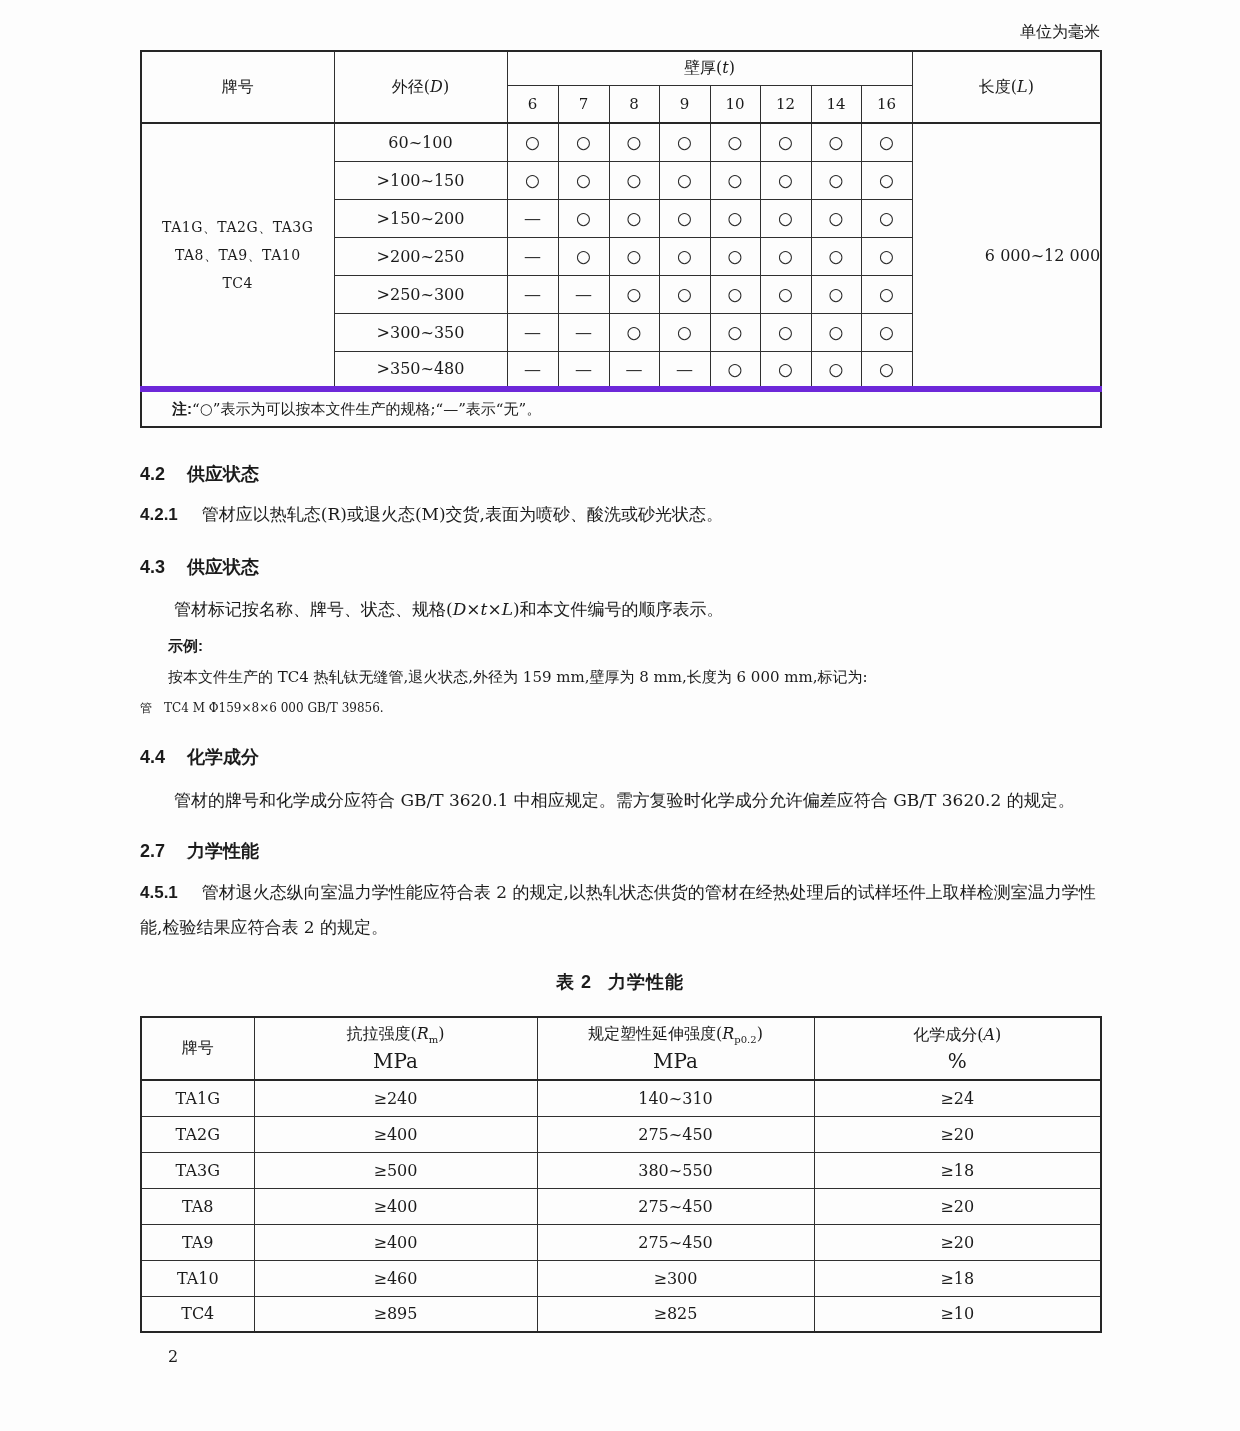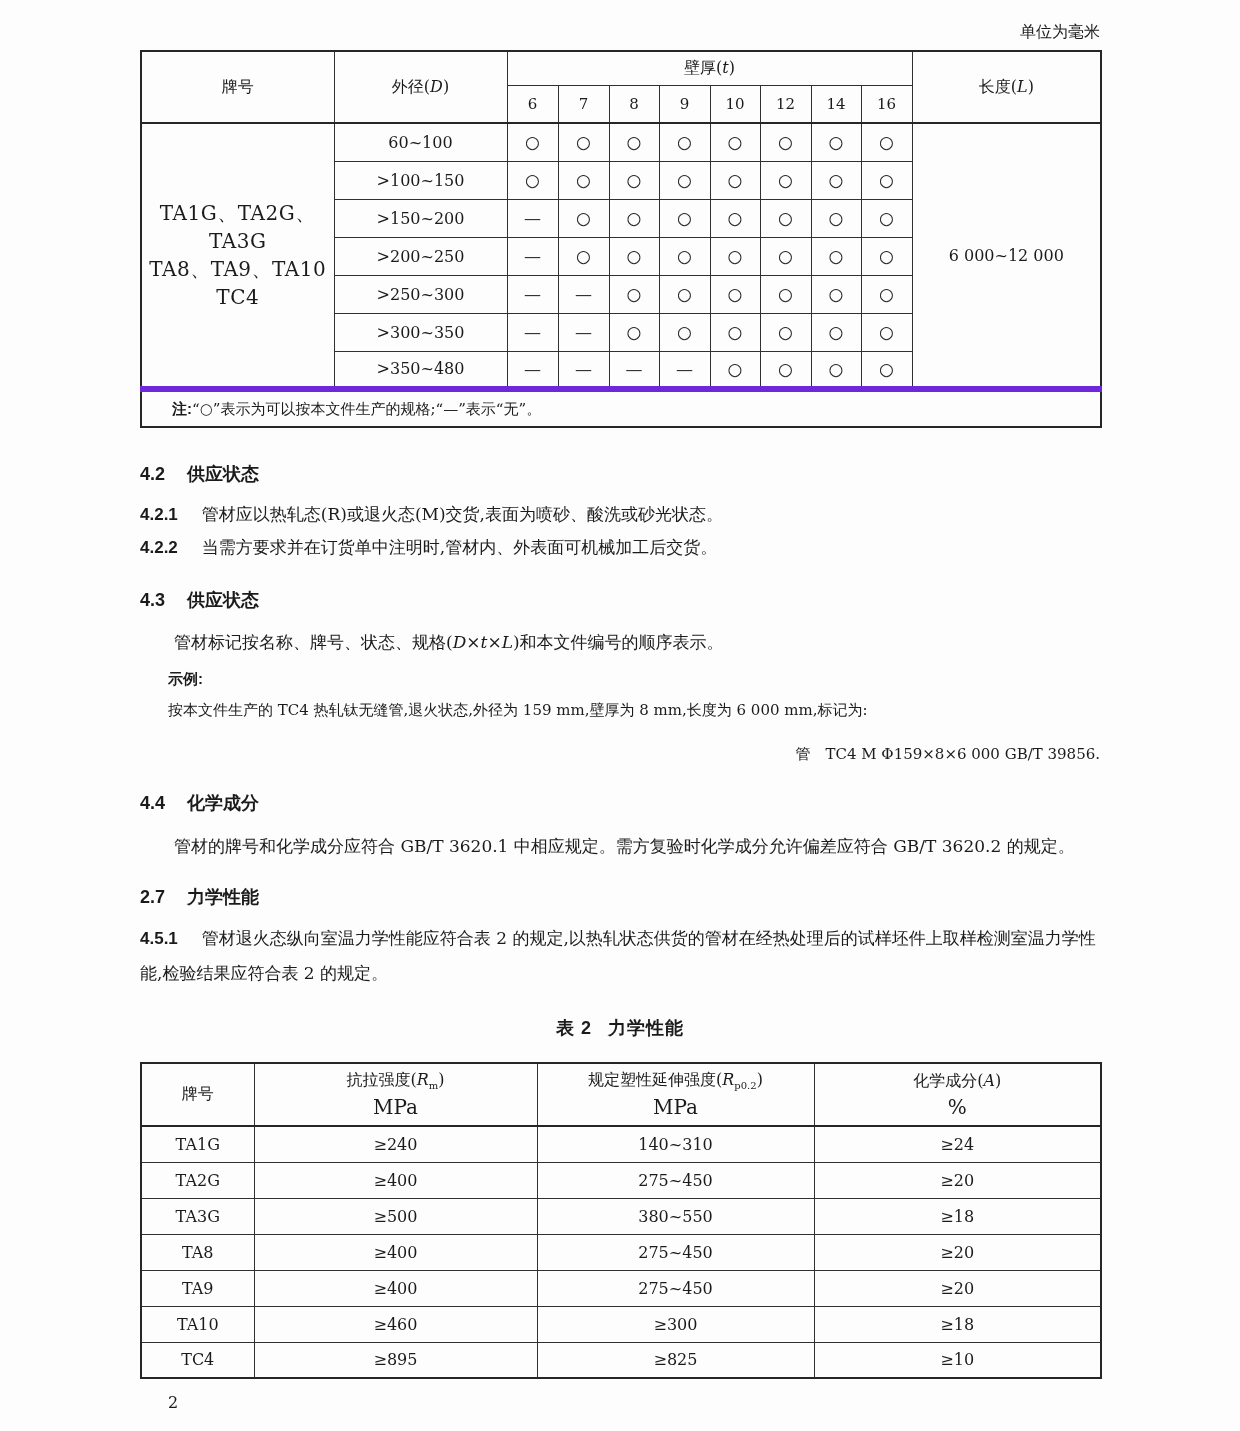--- a/index.html
+++ b/index.html
@@ -30,22 +30,22 @@
   thead th { font-size: 16px; }
   .t1 thead { border-bottom: 2px solid #262626; }
   .t2 thead { border-bottom: 2px solid #262626; }
 
   .t1 .hrow1 { height: 34px; }
   .t1 .hrow2 { height: 38px; }
   .t1 .hrow2 th { font-size: 15px; }
   .t1 tbody tr { height: 38px; }
   .t1 .od-cell { font-size: 16px; }
   .t1 .mark-cell { font-size: 17px; color: #2a2a2a; }
-  .grade-cell div { line-height: 28px; font-size: 20px; letter-spacing: 0.5px; }
-  .length-cell { font-size: 16px; }
+  .grade-cell div { line-height: 28px; font-size: 14px; letter-spacing: 0.5px; }
+  .length-cell { font-size: 16px; text-align: right; }
 
   .note-row { height: 35px; border-top: 6px solid #6d28d9; }
   .note-row td { text-align: left; padding-left: 30px; font-size: 15px; }
   .note-label { font-family: "Liberation Sans", "DejaVu Sans", sans-serif; font-weight: bold; }
 
   i.sym { font-style: italic; font-family: "DejaVu Serif", "Liberation Serif", serif; }
   sub { font-size: 10px; }
 
   .sec-head {
     font-family: "Liberation Sans", "DejaVu Sans", sans-serif;
@@ -66,21 +66,21 @@
   }
   p.indent { text-indent: 2em; margin-top: 14px; }
   p.wide { line-height: 34px; }
 
   .example-label {
     font-family: "Liberation Sans", "DejaVu Sans", sans-serif;
     font-weight: bold; font-size: 15px;
     margin: 6px 0 0 28px; line-height: 28px;
   }
   .example-text { font-size: 15px; margin: 2px 0 0 28px; line-height: 30px; }
-  .example-code { font-size: 15px; text-align: right; margin-top: 14px; line-height: 30px; }
+  .example-code { font-size: 12px; text-align: left; margin-top: 1px; line-height: 30px; }
 
   .t2-title { margin-top: 26px; }
   .t2 { margin-top: 22px; }
   .t2 thead tr { height: 63px; }
   .t2 tbody tr { height: 36px; }
   .t2 td { font-size: 16px; }
   .t2 th .unit-line { margin-top: 3px; font-size: 20px; }
 
   .page-num { font-size: 16px; margin: 14px 0 0 28px; }
 </style>
@@ -209,21 +209,20 @@
         <td class="mark-cell">○</td>
       </tr>
       <tr class="note-row">
         <td colspan="11"><span class="note-label">注:</span><span>“○”表示为可以按本文件生产的规格;“—”表示“无”。</span></td>
       </tr>
     </tbody>
   </table>
 
   <h2 class="sec-head h42"><span class="num">4.2</span><span>供应状态</span></h2>
   <p class="clause first"><span class="clause-num">4.2.1</span><span>管材应以热轧态(R)或退火态(M)交货,表面为喷砂、酸洗或砂光状态。</span></p>
-  <p class="clause"><span class="clause-num">4.2.2</span><span>当需方要求并在订货单中注明时,管材内、外表面可机械加工后交货。</span></p>
 
   <h2 class="sec-head h43"><span class="num">4.3</span><span>供应状态</span></h2>
   <p class="clause indent"><span>管材标记按名称、牌号、状态、规格(</span><i class="sym">D</i><span>×</span><i class="sym">t</i><span>×</span><i class="sym">L</i><span>)和本文件编号的顺序表示。</span></p>
   <p class="example-label">示例:</p>
   <p class="example-text">按本文件生产的 TC4 热轧钛无缝管,退火状态,外径为 159 mm,壁厚为 8 mm,长度为 6 000 mm,标记为:</p>
   <p class="example-code">管　TC4 M Φ159×8×6 000 GB/T 39856.</p>
 
   <h2 class="sec-head h44"><span class="num">4.4</span><span>化学成分</span></h2>
   <p class="clause indent wide">管材的牌号和化学成分应符合 GB/T 3620.1 中相应规定。需方复验时化学成分允许偏差应符合 GB/T 3620.2 的规定。</p>
 

